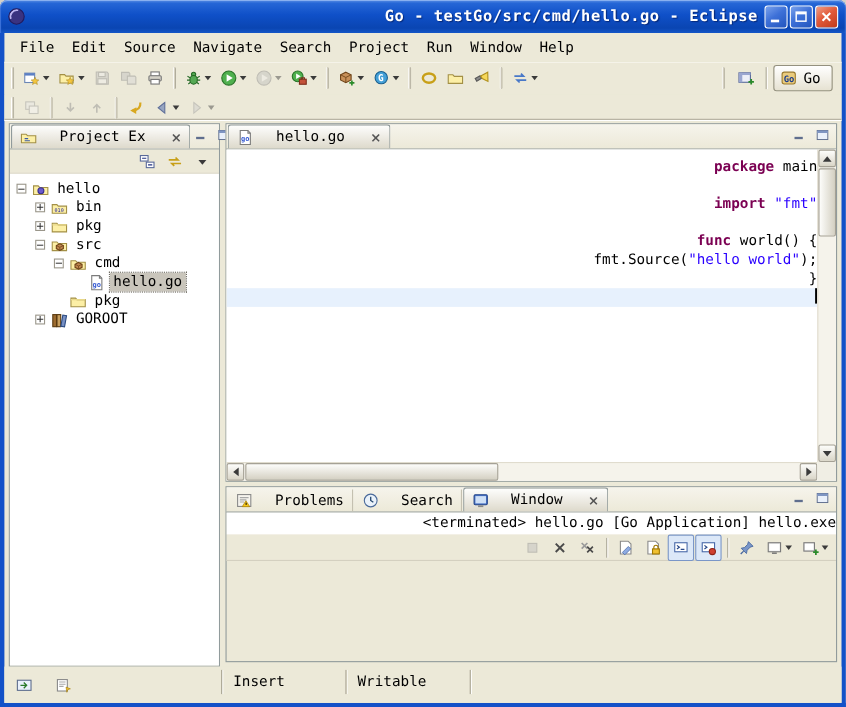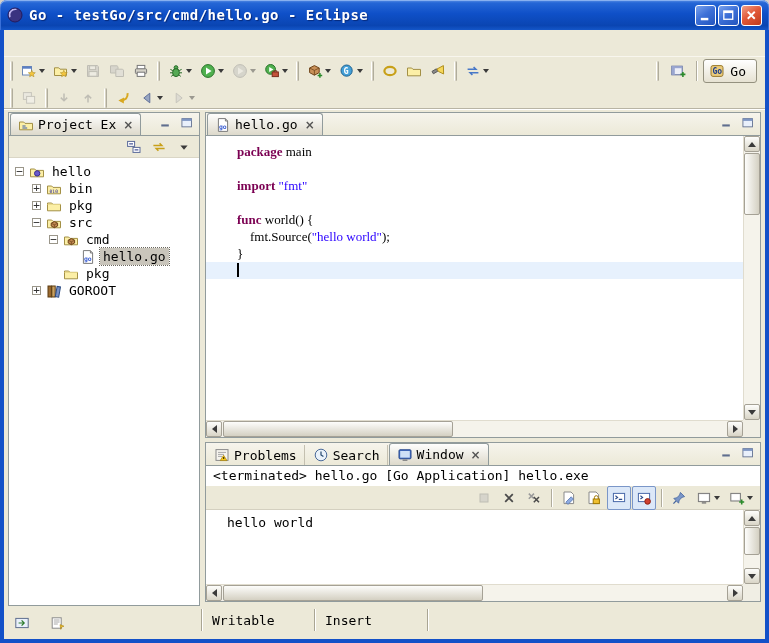--- a/index.html
+++ b/index.html
@@ -1,21 +1,21 @@
 <!DOCTYPE html>
 <html style="--kw: #7B0052; --str: #2A00FF; --current-line: #E7F1FD;"><head>
 <meta charset="utf-8">
 <style>
   * { margin:0; padding:0; box-sizing:border-box; }
   html,body { width:769px; height:643px; }
   body { position:relative; overflow:hidden; background:#D4D0C8; color:#000;
          font-family:"DejaVu Sans Mono","Liberation Mono",monospace; font-size:13px; }
   svg { display:block; }
 
-  .window { position:absolute; inset:0; }
+  .window { position:absolute; inset:0;text-align:right; }
 
   
   .titlebar { position:absolute; top:0; left:0; right:0; height:30px;
     border-radius:7px 7px 0 0;
     background:linear-gradient(180deg,#5A8FE4 0%,#2566D6 10%,#0F50C8 45%,#0A45B2 85%,#1456C8 100%);
     box-shadow:inset 0 1px 0 #88B0F0, inset 1px 0 0 #3A70D8, inset -1px 0 0 #3A70D8;
     display:flex; align-items:center; gap:6px; padding:0 7px; }
   .title-ic { width:16px; height:16px; flex:none; }
   .title-text { flex:1; color:#fff; font-weight:bold; font-size:14px; letter-spacing:.5px;
     white-space:nowrap; overflow:hidden; text-shadow:1px 1px 1px #06297A; }
@@ -60,21 +60,21 @@
   .editor   { left:201px; top:82px; width:556px; height:326px; }
   .console  { left:201px; top:412px; width:556px; height:160px; }
   .sash { position:absolute; background:transparent; }
   .sash-v { left:196px; top:82px; width:5px; height:494px; }
   .sash-h { left:201px; top:408px; width:556px; height:4px; }
 
   .panel-tabs { position:absolute; top:0; left:0; right:0; height:23px;
     display:flex; align-items:flex-end; border-bottom:1px solid #919B9C;
     background:linear-gradient(#F6F4EC,#ECE9D8); }
   .tabs-holder { display:flex; align-items:flex-end; height:100%; padding-left:1px; }
-  .tab { display:inline-flex; align-items:center; gap:4px; height:22px; padding:0 7px;
+  .tab { display:inline-flex; align-items:center; gap:20px; height:22px; padding:0 7px;
     border:1px solid #919B9C; border-bottom:none; border-radius:3px 3px 0 0;
     background:linear-gradient(#FEFEFD,#DDD9CB); margin-right:1px; white-space:nowrap; }
   .tab.inactive { background:transparent; border:none; border-right:1px solid #C4C0B0;
     border-radius:0; height:20px;margin-top:41px; }
   .tab-ic { width:16px; height:16px; }
   .tab-close { font-size:12px; font-weight:bold; color:#555; margin-left:3px;
     font-family:"DejaVu Sans",sans-serif; line-height:1; }
   .panel-btns { margin-left:auto; display:flex; align-items:center; gap:3px; padding:0 3px 4px 0; }
   .pb { width:18px; height:16px; display:inline-flex; align-items:center; justify-content:center; }
   .pb svg { width:14px; height:14px; }
@@ -92,21 +92,21 @@
     margin-right:5px; flex:none; }
   .expander.empty { border:none; background:transparent; }
   .tree-ic { width:16px; height:16px; margin-right:4px; flex:none; }
   .tree-label { padding:1px 3px; }
   .tree-label.sel { background:#C9C5BB; outline:1px dotted #6A675E; }
 
   
   .editor-body { position:absolute; top:23px; left:0; right:0; bottom:0; background:#fff; }
   .code { position:absolute; top:0; left:0; right:17px; bottom:17px; padding-top:7px;
     overflow:hidden; background:#fff; }
-  .code-line { height:17px; line-height:17px; padding-left:31px; white-space:pre;font-family:Liberation Serif, serif; }
+  .code-line { height:17px; line-height:17px; padding-left:31px; white-space:pre; }
   .code-line.current { background:var(--current-line,#E7F1FD); }
   .tok-keyword { color:var(--kw,#7B0052); font-weight:bold; }
   .tok-string { color:var(--str,#2A00FF); }
   .caret { display:inline-block; width:2px; height:14px; background:#000; vertical-align:-2px; }
 
   
   .vscroll { position:absolute; top:0; right:0; width:17px; bottom:17px; background:#F5F3EB;
     border-left:1px solid #E0DCCE; }
   .hscroll { position:absolute; left:0; right:17px; bottom:0; height:17px; background:#F5F3EB;
     border-top:1px solid #E0DCCE; }
@@ -180,20 +180,31 @@
         <span class="winbtn close">
           <svg viewBox="0 0 16 16" width="16" height="16">
             <path d="M4 4l7.5 7.5M11.5 4L4 11.5" stroke="#fff" stroke-width="2"></path>
           </svg>
         </span>
       </span>
   </div>
 
   <div class="frame">
 
+    <div class="menubar">
+        <span class="menu-item">File</span>
+        <span class="menu-item">Edit</span>
+        <span class="menu-item">Source</span>
+        <span class="menu-item">Navigate</span>
+        <span class="menu-item">Search</span>
+        <span class="menu-item">Project</span>
+        <span class="menu-item">Run</span>
+        <span class="menu-item">Window</span>
+        <span class="menu-item">Help</span>
+      </div>
 
     <div class="toolbar tb1">
       <div class="tb-groups">
           <span class="grip"></span>
           <span class="tb-btn">
             <span class="tb-ic">
               <svg viewBox="0 0 16 16" width="16" height="16">
                 <rect x="1.5" y="3.5" width="9" height="8.5" fill="#fff" stroke="#6B87B5"></rect>
                 <rect x="1.5" y="3.5" width="9" height="2.2" fill="#5B7FC4"></rect>
                 <path d="M10.8 7.2l1 2.3 2.5.2-1.9 1.7.6 2.4-2.2-1.3-2.2 1.3.6-2.4-1.9-1.7 2.5-.2z" fill="#F4C63F" stroke="#A8861E" stroke-width=".5"></path>
@@ -747,42 +758,20 @@
             <span class="tb-ic">
               <svg viewBox="0 0 16 16" width="16" height="16">
                 <rect x="1.8" y="3.4" width="9.6" height="7.6" fill="#EDEDED" stroke="#7A7A7A"></rect>
                 <rect x="2.8" y="4.4" width="7.6" height="5.4" fill="#fff"></rect>
                 <path d="M10.2 12h5M12.7 9.5v5" stroke="#2A8A2A" stroke-width="1.6"></path>
               </svg>
             </span>
             <span class="dd"></span>
           </span>
         </div>
-      <div class="console-body">
-        <div class="console-text">hello world</div>
-        <div class="vscroll">
-          <span class="sb-btn up">
-              <i class="arr arr-up"></i>
-            </span>
-          <span class="vthumb"></span>
-          <span class="sb-btn down">
-              <i class="arr arr-down"></i>
-            </span>
-        </div>
-        <div class="hscroll">
-          <span class="sb-btn left">
-              <i class="arr arr-left"></i>
-            </span>
-          <span class="hthumb"></span>
-          <span class="sb-btn right">
-              <i class="arr arr-right"></i>
-            </span>
-        </div>
-        <div class="sb-corner"></div>
-      </div>
     </div>
 
     <div class="statusrow">
       <span class="trim-icons">
           <span class="tb-btn">
             <span class="tb-ic">
               <svg viewBox="0 0 16 16" width="16" height="16">
                 <rect x="1.8" y="3.4" width="12.4" height="9.2" fill="#E9F0FB" stroke="#5F6E8E"></rect>
                 <path d="M4.6 8h5.4M7.6 5.4L10.2 8l-2.6 2.6" fill="none" stroke="#2A7A2A" stroke-width="1.2"></path>
               </svg>
@@ -792,19 +781,19 @@
             <span class="tb-ic">
               <svg viewBox="0 0 16 16" width="16" height="16">
                 <rect x="2.2" y="2.8" width="9" height="10.4" fill="#fff" stroke="#8A8A8A"></rect>
                 <path d="M3.8 5h5.8M3.8 7h5.8M3.8 9h4" stroke="#A8A8A8"></path>
                 <path d="M10 9.6l4 1.6-2.4.8-.8 2.4z" fill="#F0C030" stroke="#A07800" stroke-width=".5"></path>
               </svg>
             </span>
           </span>
         </span>
       <div class="status-cells">
+          <div class="status-cell">Insert</div>
           <div class="status-cell">Writable</div>
-          <div class="status-cell">Insert</div>
         </div>
     </div>
 
   </div>
 </div>
 
 </body></html>

